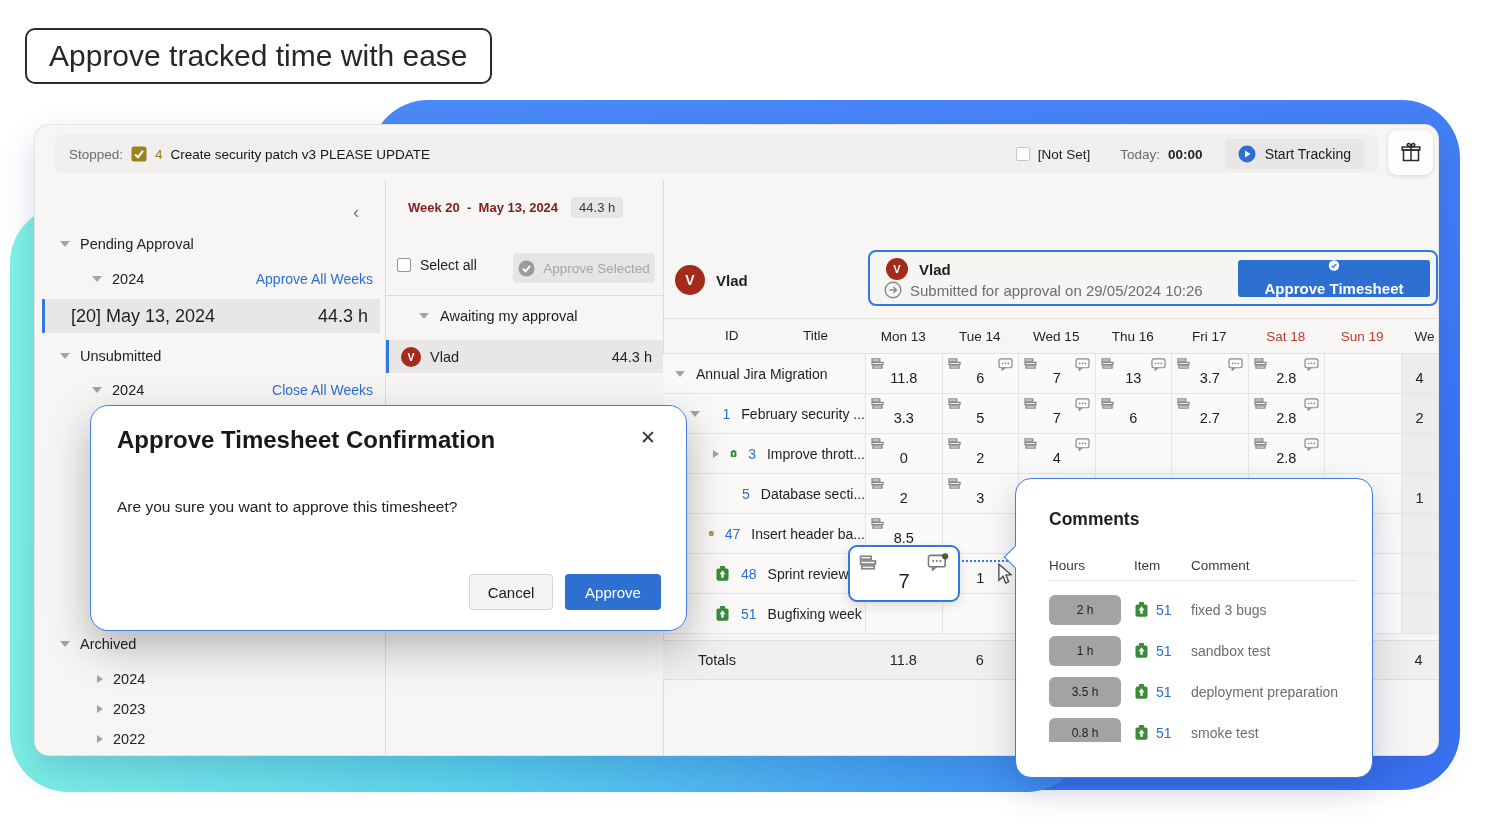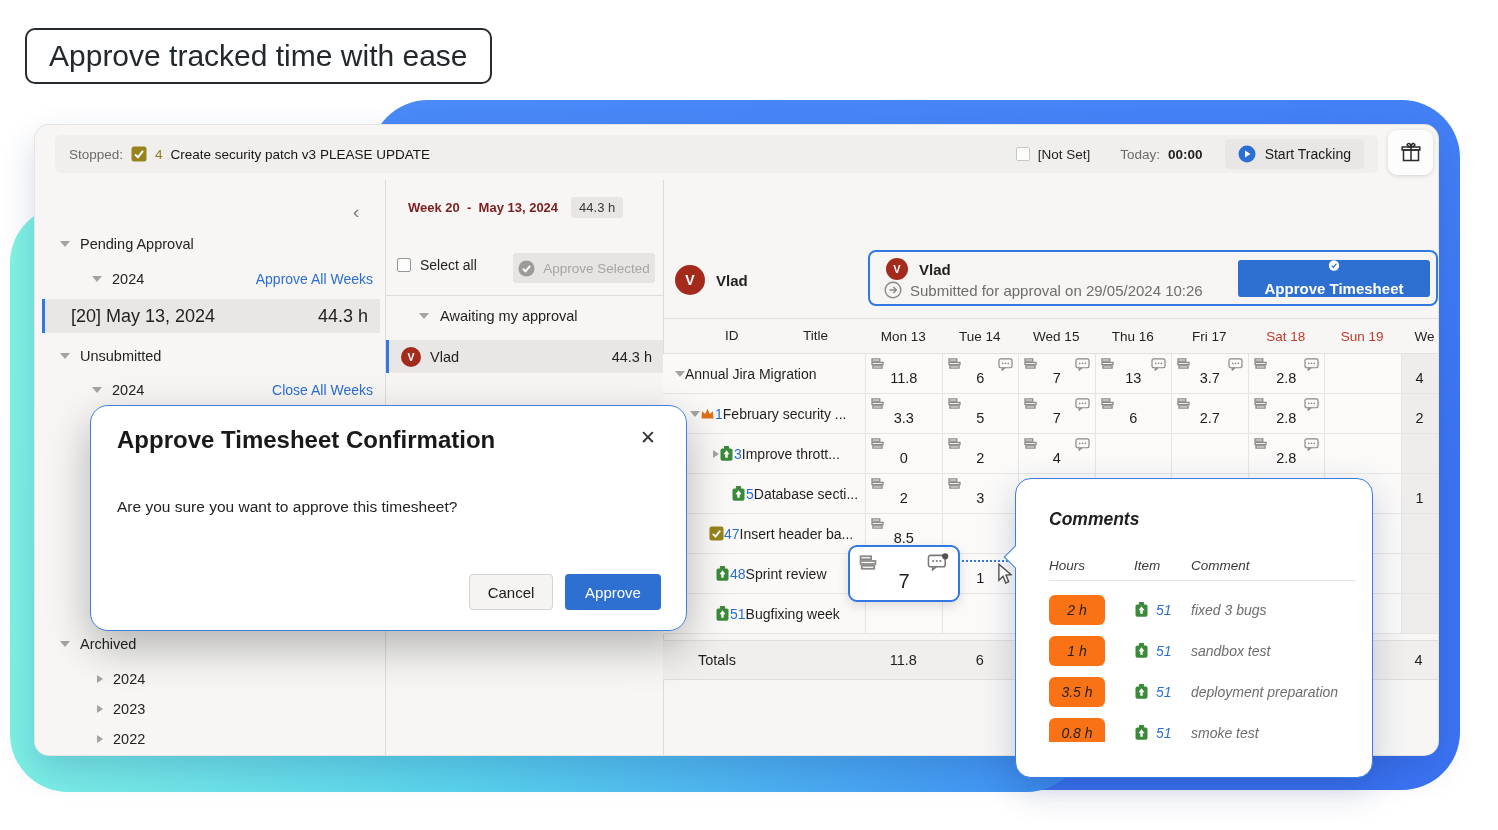--- a/index.html
+++ b/index.html
@@ -56,45 +56,45 @@
   .table{left:628px;top:193px;width:834px;}
   .grid{display:grid;grid-template-columns:202px 76.5px 76.5px 76.5px 76.5px 76.5px 76.5px 76.5px 96px;}
   .hrow{height:34px;border-top:1px solid #e3e1df;border-bottom:1px solid #e3e1df;align-items:center;font-size:13.5px;color:#232221;}
   .hrow .hd{text-align:center;}
   .hrow .red{color:#c23b2a;}
   .hrow .hid{position:relative;}
   .hrow .hid .l1{position:absolute;left:62px;top:-8px;}
   .hrow .hid .l2{position:absolute;left:140px;top:-8px;}
   .hrow .hwe{text-align:left;padding-left:14px;}
   .row{height:40px;}
-  .tcell{display:flex;align-items:center;gap:0;border-bottom:1px solid #e7e5e3;font-size:14px;box-sizing:border-box;overflow:hidden;white-space:nowrap;background:#faf9f8;}
+  .tcell{display:flex;align-items:center;gap:11px;border-bottom:1px solid #e7e5e3;font-size:14px;box-sizing:border-box;overflow:hidden;white-space:nowrap;background:#faf9f8;}
   .cell{position:relative;border-left:1px solid #e7e5e3;border-bottom:1px solid #e7e5e3;background:#fbfaf9;box-sizing:border-box;}
   .cell.we{background:#efedec;}
   .tic{position:absolute;left:5px;top:4px;}
   .cic{position:absolute;right:5px;top:4px;}
   .cv{position:absolute;left:0;right:0;bottom:7px;text-align:center;font-size:14.5px;color:#1d1c1b;}
   .cv-l{text-align:left;padding-left:14px;}
   .iid{color:#2b6fd4;}
   .p12{padding-left:12px;}.p27{padding-left:27px;}.p50{padding-left:50px;}.p68{padding-left:68px;}.p48{padding-left:46px;align-items:center;}.p52{padding-left:52px;}
   .trow{height:38px;margin-top:6px;background:#f1efed;border-top:1px solid #e0deda;border-bottom:1px solid #e0deda;align-items:center;font-size:14.5px;}
   .trow .tl{padding-left:35px;}
   .trow .tv{text-align:center;}
   .trow .twe{text-align:left;padding-left:14px;}
   
   .popcell{left:848px;top:545px;width:112px;height:57px;background:#fff;border:2px solid #3178e3;border-radius:9px;box-shadow:0 4px 12px rgba(0,0,0,.12);z-index:5;box-sizing:border-box;}
   .popcell .val{position:absolute;left:0;right:0;bottom:7px;text-align:center;font-size:20px;}
   .dots{left:962px;top:560px;width:46px;border-top:2px dotted #3178e3;z-index:5;}
-  .cpopup{left:1015px;top:478px;width:358px;height:300px;background:#fff;border:1.5px solid #3b7de0;border-radius:16px;box-shadow:0 12px 34px rgba(20,50,110,.22);z-index:6;box-sizing:border-box;font-style:italic;}
+  .cpopup{left:1015px;top:478px;width:358px;height:300px;background:#fff;border:1.5px solid #3b7de0;border-radius:16px;box-shadow:0 12px 34px rgba(20,50,110,.22);z-index:6;box-sizing:border-box;}
   .cpointer{position:absolute;left:-9px;top:70px;width:15px;height:15px;background:#fff;border-left:1.5px solid #3b7de0;border-bottom:1.5px solid #3b7de0;transform:rotate(45deg);}
   .cpopup .ttl{position:absolute;left:33px;top:30px;font-size:17.5px;font-weight:600;}
   .cpopup .chdr{position:absolute;left:33px;top:79px;font-size:13.5px;color:#3b3a39;width:292px;display:grid;grid-template-columns:85px 57px 1fr;}
   .cpopup .cdv{position:absolute;left:33px;top:101px;width:307px;height:1px;background:#e5e3e1;}
   .crows{position:absolute;left:33px;top:110px;width:307px;height:153px;overflow:hidden;}
   .crow{display:grid;grid-template-columns:85px 57px 1fr;align-items:center;height:41px;}
-  .pill{width:56px;height:30px;background:#f97316;border-radius:6px;display:flex;align-items:center;justify-content:center;font-size:14px;}
+  .pill{width:72px;height:30px;background:#a3a3a3;border-radius:6px;display:flex;align-items:center;justify-content:center;font-size:12px;}
   .citem{display:flex;align-items:center;gap:7px;font-size:14px;}
   .ctext{color:#6f6d6b;font-size:14px;}
   .cursor{left:997px;top:563px;z-index:7;}
   
   .modal{left:90px;top:405px;width:597px;height:226px;background:#fff;border:1.5px solid #4080e2;border-radius:18px;box-shadow:0 16px 44px rgba(0,0,0,.28);z-index:8;box-sizing:border-box;}
   .modal .mt{position:absolute;left:26px;top:20px;font-size:24px;font-weight:600;color:#191919;}
   .modal .mx{position:absolute;right:30px;top:20px;font-size:19px;color:#333;}
   .modal .mb{position:absolute;left:26px;top:92px;font-size:15.5px;color:#242322;}
   .modal .btns{position:absolute;right:25px;bottom:20px;display:flex;gap:12px;}
   .btn-sec{width:84px;height:36px;background:#f5f4f3;border:1px solid #d6d4d2;border-radius:4px;display:flex;align-items:center;justify-content:center;font-size:15px;color:#1c1b1a;box-sizing:border-box;}

